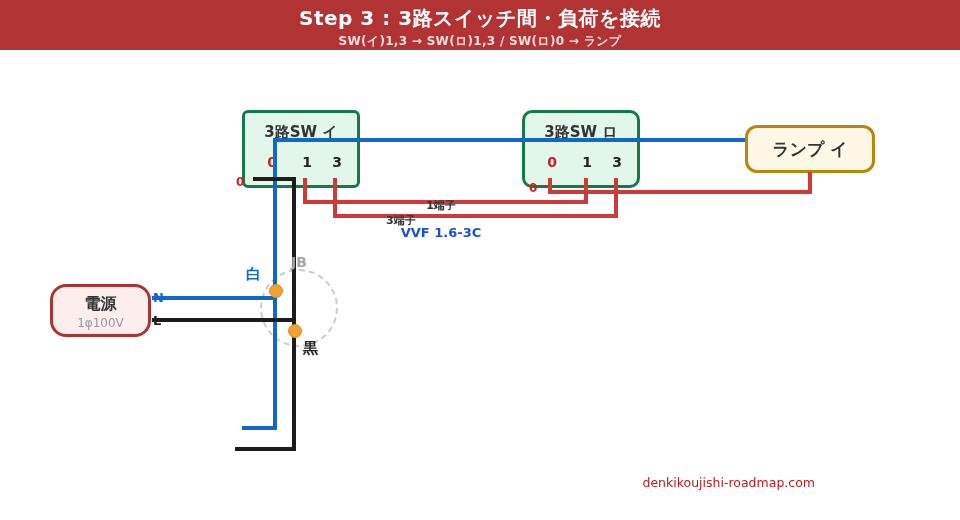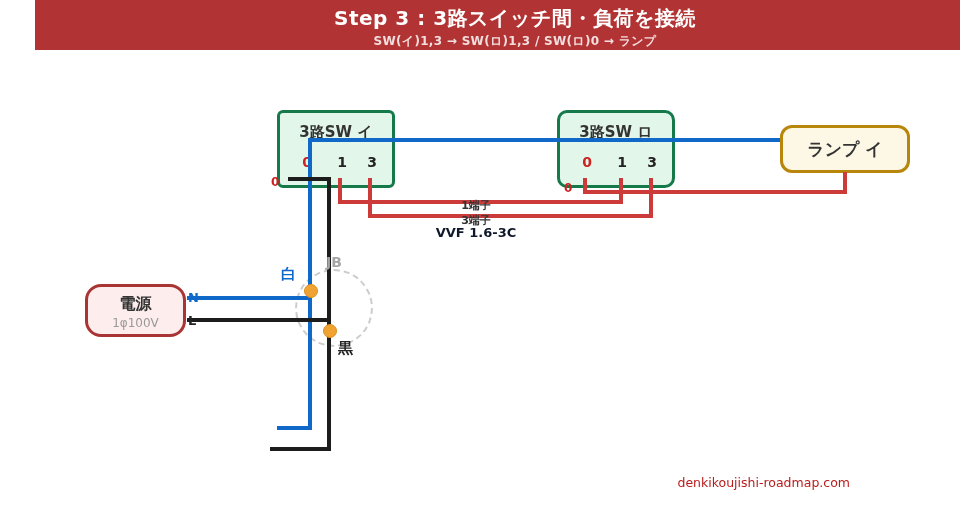--- a/index.html
+++ b/index.html
@@ -1,18 +1,18 @@
 <!DOCTYPE html>
 <html><head>
 <meta charset="utf-8">
 <style>
   * { margin: 0; padding: 0; box-sizing: border-box; }
   html, body { width: 960px; height: 520px; background: #ffffff; overflow: hidden; }
   body { font-family: "DejaVu Sans", "Liberation Sans", sans-serif; }
-  .canvas { position: relative; width: 828px; height: 520px; background: #ffffff; margin-left: 35px; }
+  .canvas { position: relative; width: 828px; height: 520px; background: #ffffff; }
 
   
   .header {
     position: absolute; left: 0; top: 0; width: 960px; height: 50px;
     background: #b23333; color: #ffffff; text-align: center;
   }
   .header .title { font-size: 20px; font-weight: bold; line-height: 1; padding-top: 8px; letter-spacing: 0.5px; }
   .header .subtitle { font-size: 12px; font-weight: bold; color: #f3dede; padding-top: 5px; letter-spacing: 0.3px; }
 
   
@@ -61,22 +61,22 @@
   
   .lbl { position: absolute; z-index: 4; font-weight: bold; white-space: nowrap; }
   #lbl-jb    { left: 291px; top: 254px; font-size: 14px; color: #a6a6a6; }
   #lbl-white { left: 246px; top: 265px; font-size: 15px; color: #1068c8; }
   #lbl-black { left: 303px; top: 339px; font-size: 15px; color: #222222; }
   #lbl-n     { left: 153px; top: 290px; font-size: 13px; color: #1068c8; }
   #lbl-l     { left: 153px; top: 313px; font-size: 13px; color: #222222; }
   #lbl-zero-a { left: 236px; top: 175px; font-size: 12px; color: #cc2222; }
   #lbl-zero-b { left: 529px; top: 181px; font-size: 12px; color: #cc2222; }
   #lbl-t1   { left: 386px; top: 198px; width: 110px; text-align: center; font-size: 11px; color: #333333; }
-  #lbl-t3   { left: 386px; top: 213px; width: 110px; text-align: center; font-size: 11px; color: #333333; }
-  #lbl-vvf  { left: 386px; top: 225px; width: 110px; text-align: center; font-size: 13px; color: #0f172a; }
+  #lbl-t3   { left: 386px; top: 213px; width: 110px; text-align: left; font-size: 11px; color: #333333; }
+  #lbl-vvf  { left: 386px; top: 225px; width: 110px; text-align: center; font-size: 13px; color: #1d4ed8; }
 
   .watermark { position: absolute; right: 13px; top: 475px; font-size: 12.5px; color: #b91c1c; z-index: 4; }
 </style>
 </head>
 <body>
 
 <div class="canvas">
 
   <div class="header">
     <div class="title">Step 3 : 3路スイッチ間・負荷を接続</div>

